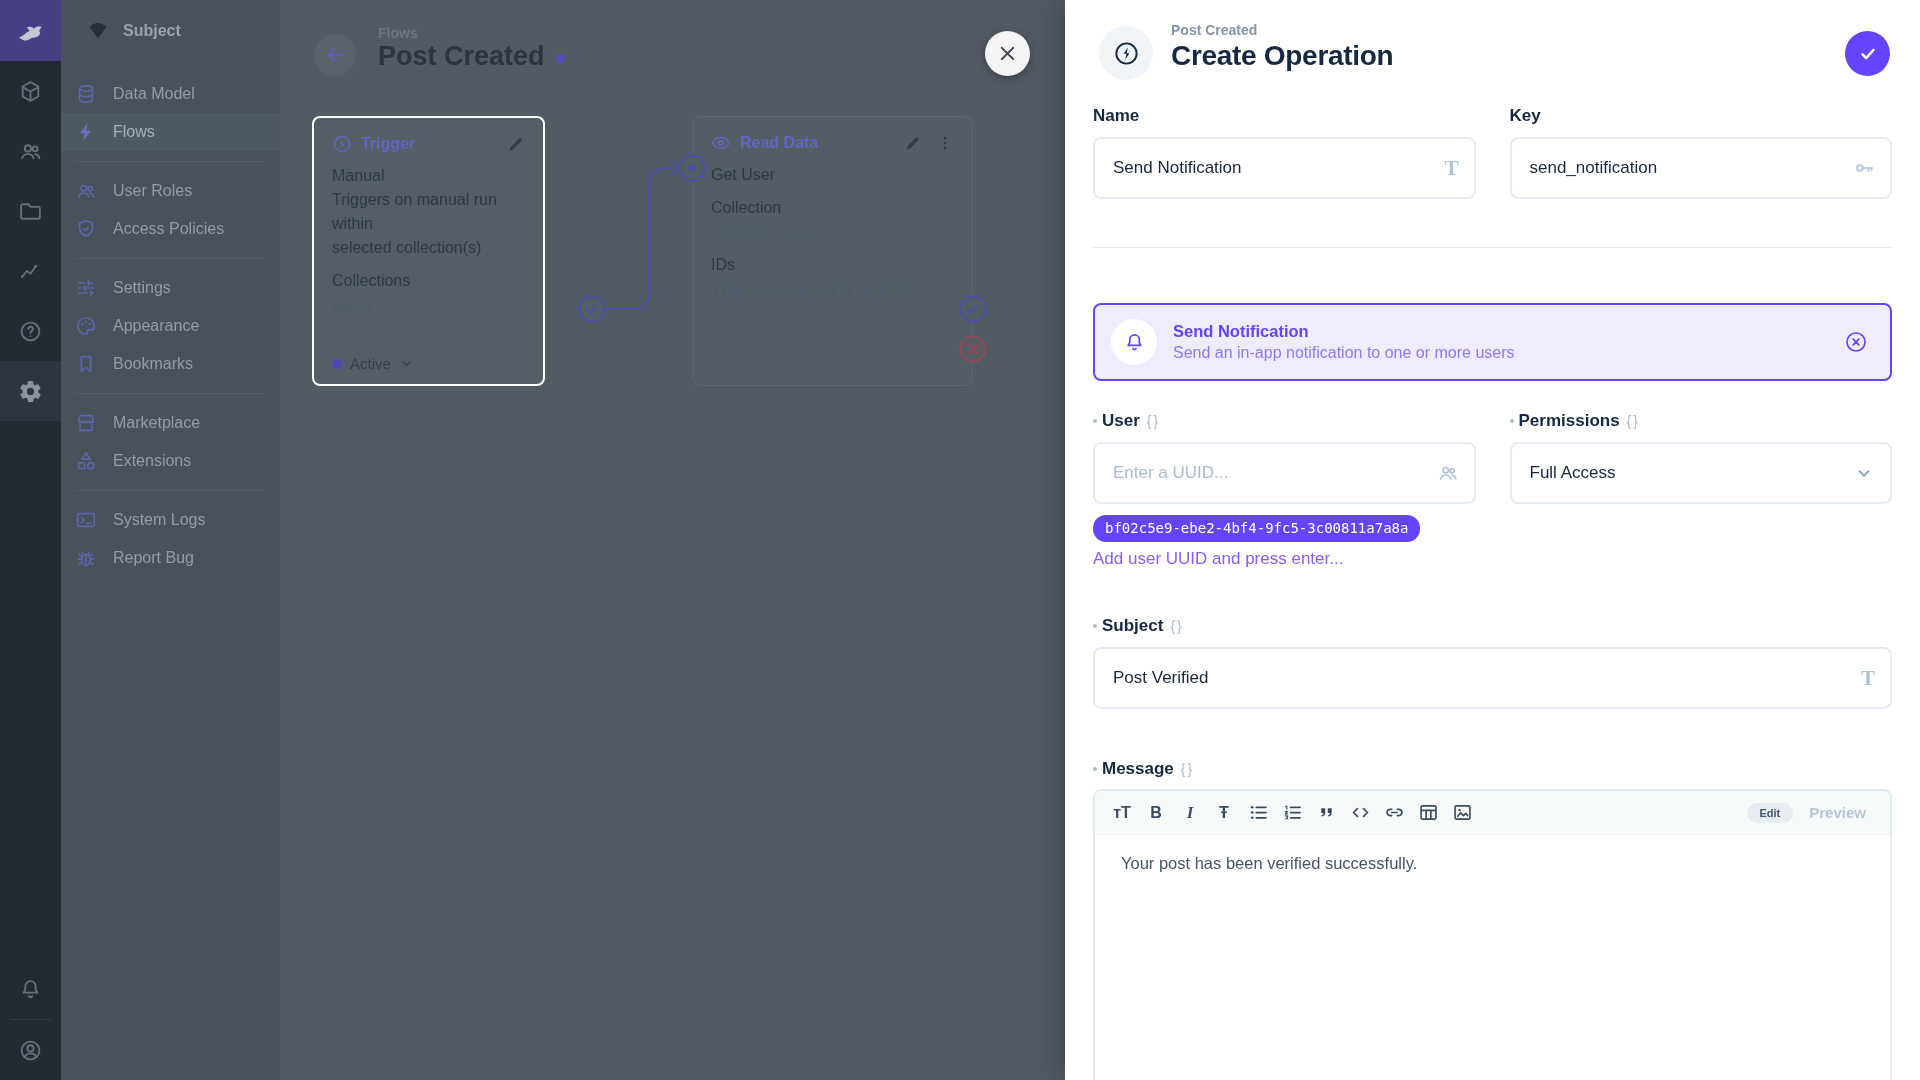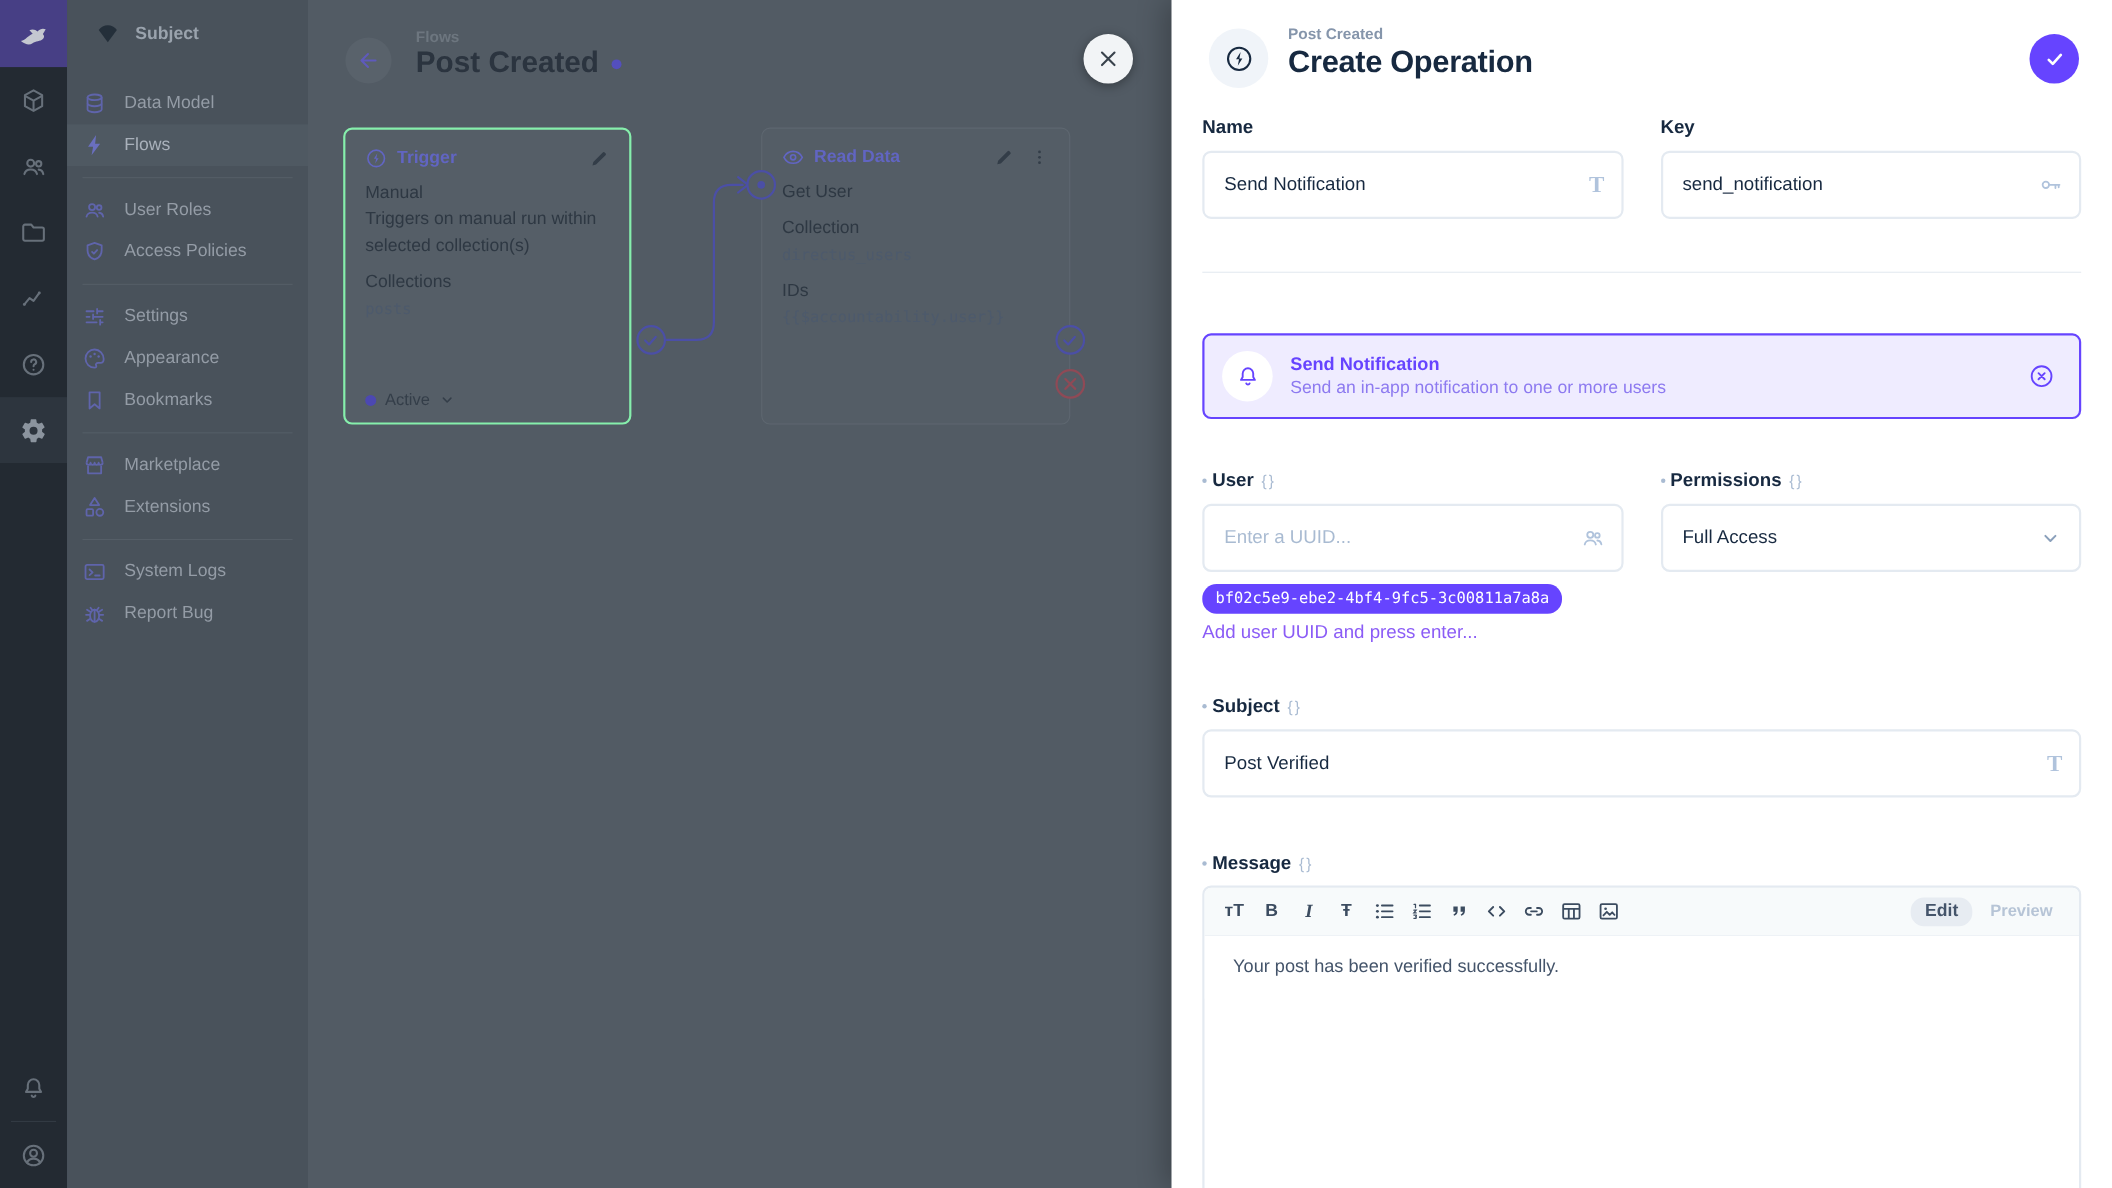--- a/index.html
+++ b/index.html
@@ -29,21 +29,21 @@
 
   
   .canvas { position:absolute; left:280px; top:0; right:0; bottom:0; background:#525b64; }
   .back-btn { position:absolute; left:34px; top:34px; width:42px; height:42px; border-radius:50%; background:#59626b; display:flex; align-items:center; justify-content:center; cursor:pointer; }
   .back-btn svg { width:22px; height:22px; color:#5f5abc; }
   .flow-breadcrumb { position:absolute; left:98px; top:25px; font-size:14px; font-weight:600; color:#6d767f; }
   .flow-title { position:absolute; left:98px; top:41px; font-size:27px; font-weight:bold; color:#2b343f; display:flex; align-items:center; gap:11px; }
   .flow-title .dot { width:9px; height:9px; border-radius:50%; background:#544fbd; margin-top:4px; }
 
   .panel { position:absolute; border-radius:8px; }
-  .panel-trigger { left:32px; top:116px; width:262px; height:270px; background:#555e67; border:2px solid #86efac; }
+  .panel-trigger { left:32px; top:116px; width:233px; height:270px; background:#555e67; border:2px solid #ffffff; }
   .panel-read { left:412px; top:116px; width:281px; height:270px; background:#545d66; border:1px solid #5e6770; }
   .panel-head { display:flex; align-items:center; padding:16px 18px 8px 18px; gap:9px; }
   .panel-head svg.type { width:20px; height:20px; color:#6165c2; }
   .panel-type { font-size:16px; font-weight:bold; color:#6165c2; flex:1; }
   .panel-head .tools { display:flex; gap:14px; color:#333d48; }
   .panel-head .tools svg { width:18px; height:18px; cursor:pointer; }
   .panel-body { padding:2px 18px; font-size:16px; color:#2e3843; line-height:24px; }
   .panel-body .label { margin-top:9px; }
   .mono-val { font-family:"DejaVu Sans Mono",monospace; font-size:14px; color:#4d5a6c; }
   .status-row { position:absolute; left:18px; bottom:12px; display:flex; align-items:center; gap:8px; font-size:15px; color:#343e49; cursor:pointer; }
@@ -85,35 +85,35 @@
 
   .op-banner { margin-top:55px; height:78px; border:2px solid #6644ff; border-radius:8px; background:#efecff; display:flex; align-items:center; padding:0 16px; gap:16px; }
   .op-banner .bell-circle { width:46px; height:46px; border-radius:50%; background:#ffffff; display:flex; align-items:center; justify-content:center; color:#6644ff; }
   .op-banner .bell-circle svg { width:23px; height:23px; }
   .op-banner .txt { flex:1; }
   .op-title { font-size:16.5px; font-weight:bold; color:#6644ff; }
   .op-desc { font-size:16px; color:#8d7af0; margin-top:3px; }
   .op-remove { color:#6644ff; display:flex; cursor:pointer; margin-right:6px; }
   .op-remove svg { width:24px; height:24px; }
 
-  .sec { margin-top:44px; }
+  .sec { margin-top:28px; }
   .chip { display:inline-block; margin-top:11px; background:#6644ff; color:#ffffff; border-radius:13px; height:27px; line-height:27px; padding:0 12px; font-family:"DejaVu Sans Mono",monospace; font-size:14px; cursor:pointer; }
   .hint { margin-top:7px; font-size:17px; color:#8b5cf6; }
 
   .subject-sec { margin-top:45px; }
   .message-sec { margin-top:48px; }
 
   .editor { margin-top:8px; border:2px solid #e4eaf1; border-radius:8px; overflow:hidden; height:330px; }
   .toolbar { height:44px; background:#f7fafb; border-bottom:1px solid #eef2f6; display:flex; align-items:center; padding:0 12px; gap:4px; }
   .tb-btn { width:30px; height:30px; display:flex; align-items:center; justify-content:center; color:#3c4c60; cursor:pointer; border-radius:4px; }
   .tb-btn svg { width:21px; height:21px; }
   .glyph { font-size:16px; font-weight:bold; }
   .glyph.italic { font-style:italic; font-family:"Liberation Serif","DejaVu Serif",serif; font-size:17px; }
   .tb-spacer { flex:1; }
-  .edit-btn { background:#e7ecf2; border-radius:12px; padding:4px 13px; font-size:16px; font-weight:600; color:#44546a; cursor:pointer; }
+  .edit-btn { background:#e7ecf2; border-radius:12px; padding:4px 13px; font-size:11px; font-weight:600; color:#44546a; cursor:pointer; }
   .preview-btn { padding:4px 12px; font-size:15px; font-weight:600; color:#b6c4d6; cursor:pointer; }
   .editor-content { background:#fff; padding:19px 26px; font-size:16.5px; color:#44546a; }
 </style>
 </head>
 <body>
 
 <div class="module-bar">
   <div class="logo-tile">
     <svg viewBox="0 0 24 24">
         <path fill="currentColor" d="M3.5 16.5c3.2-.8 4.8-3.6 7.6-4.7L9 9.6c1.9-1.2 4-.4 5.2.7 1.7-1.9 3.9-2.1 5.3-1.2-.9.9-1 1.9-1.9 2.8 1 .9 1.1 2.1.2 3.1-1.9 2-4.8 1.2-6.8 2.9-1.9 1.3-4.5 1-7.5-1.4z"></path>

